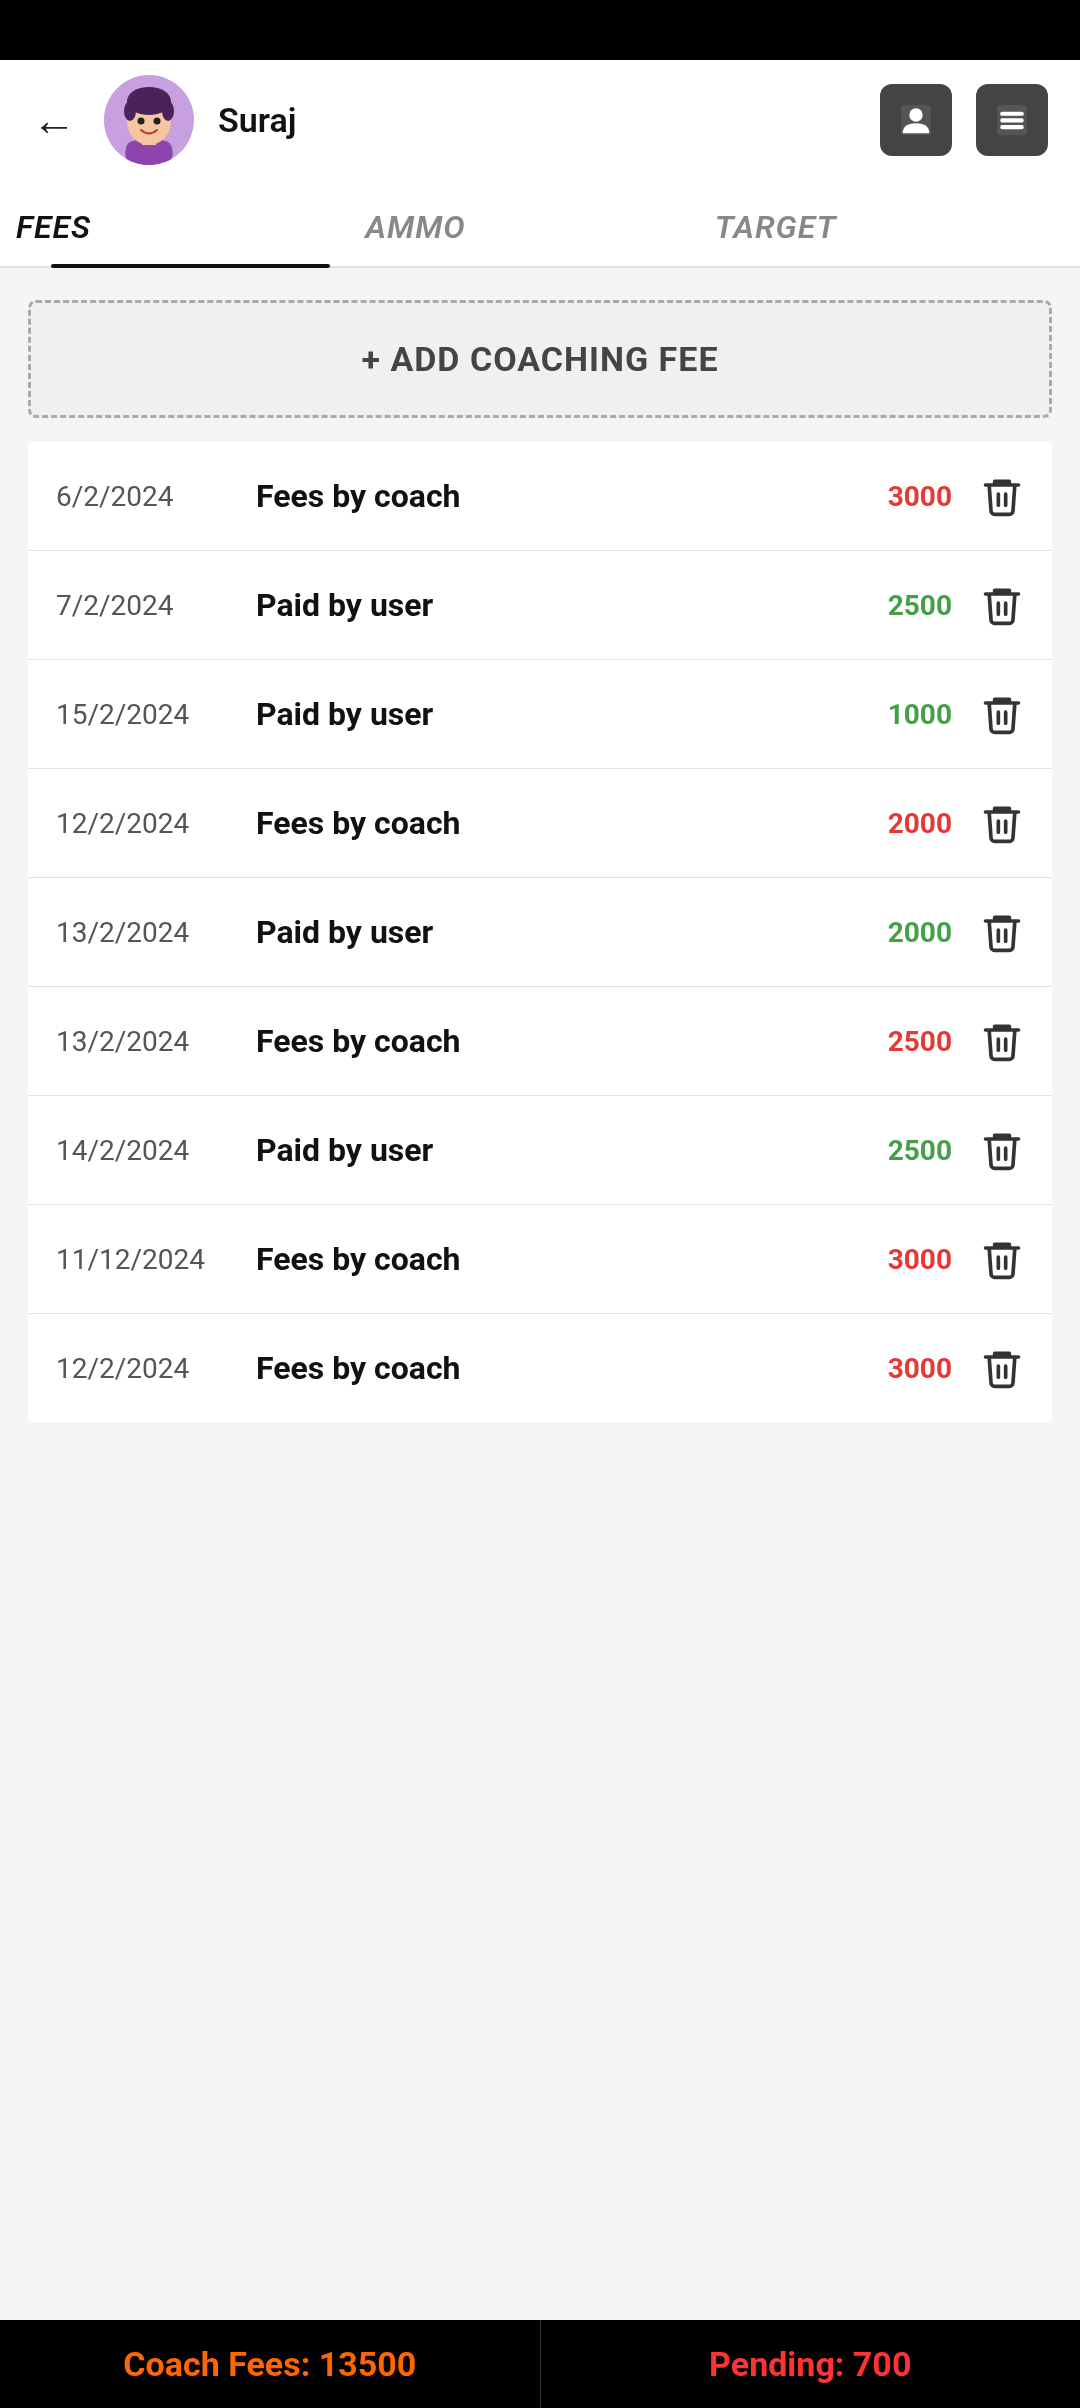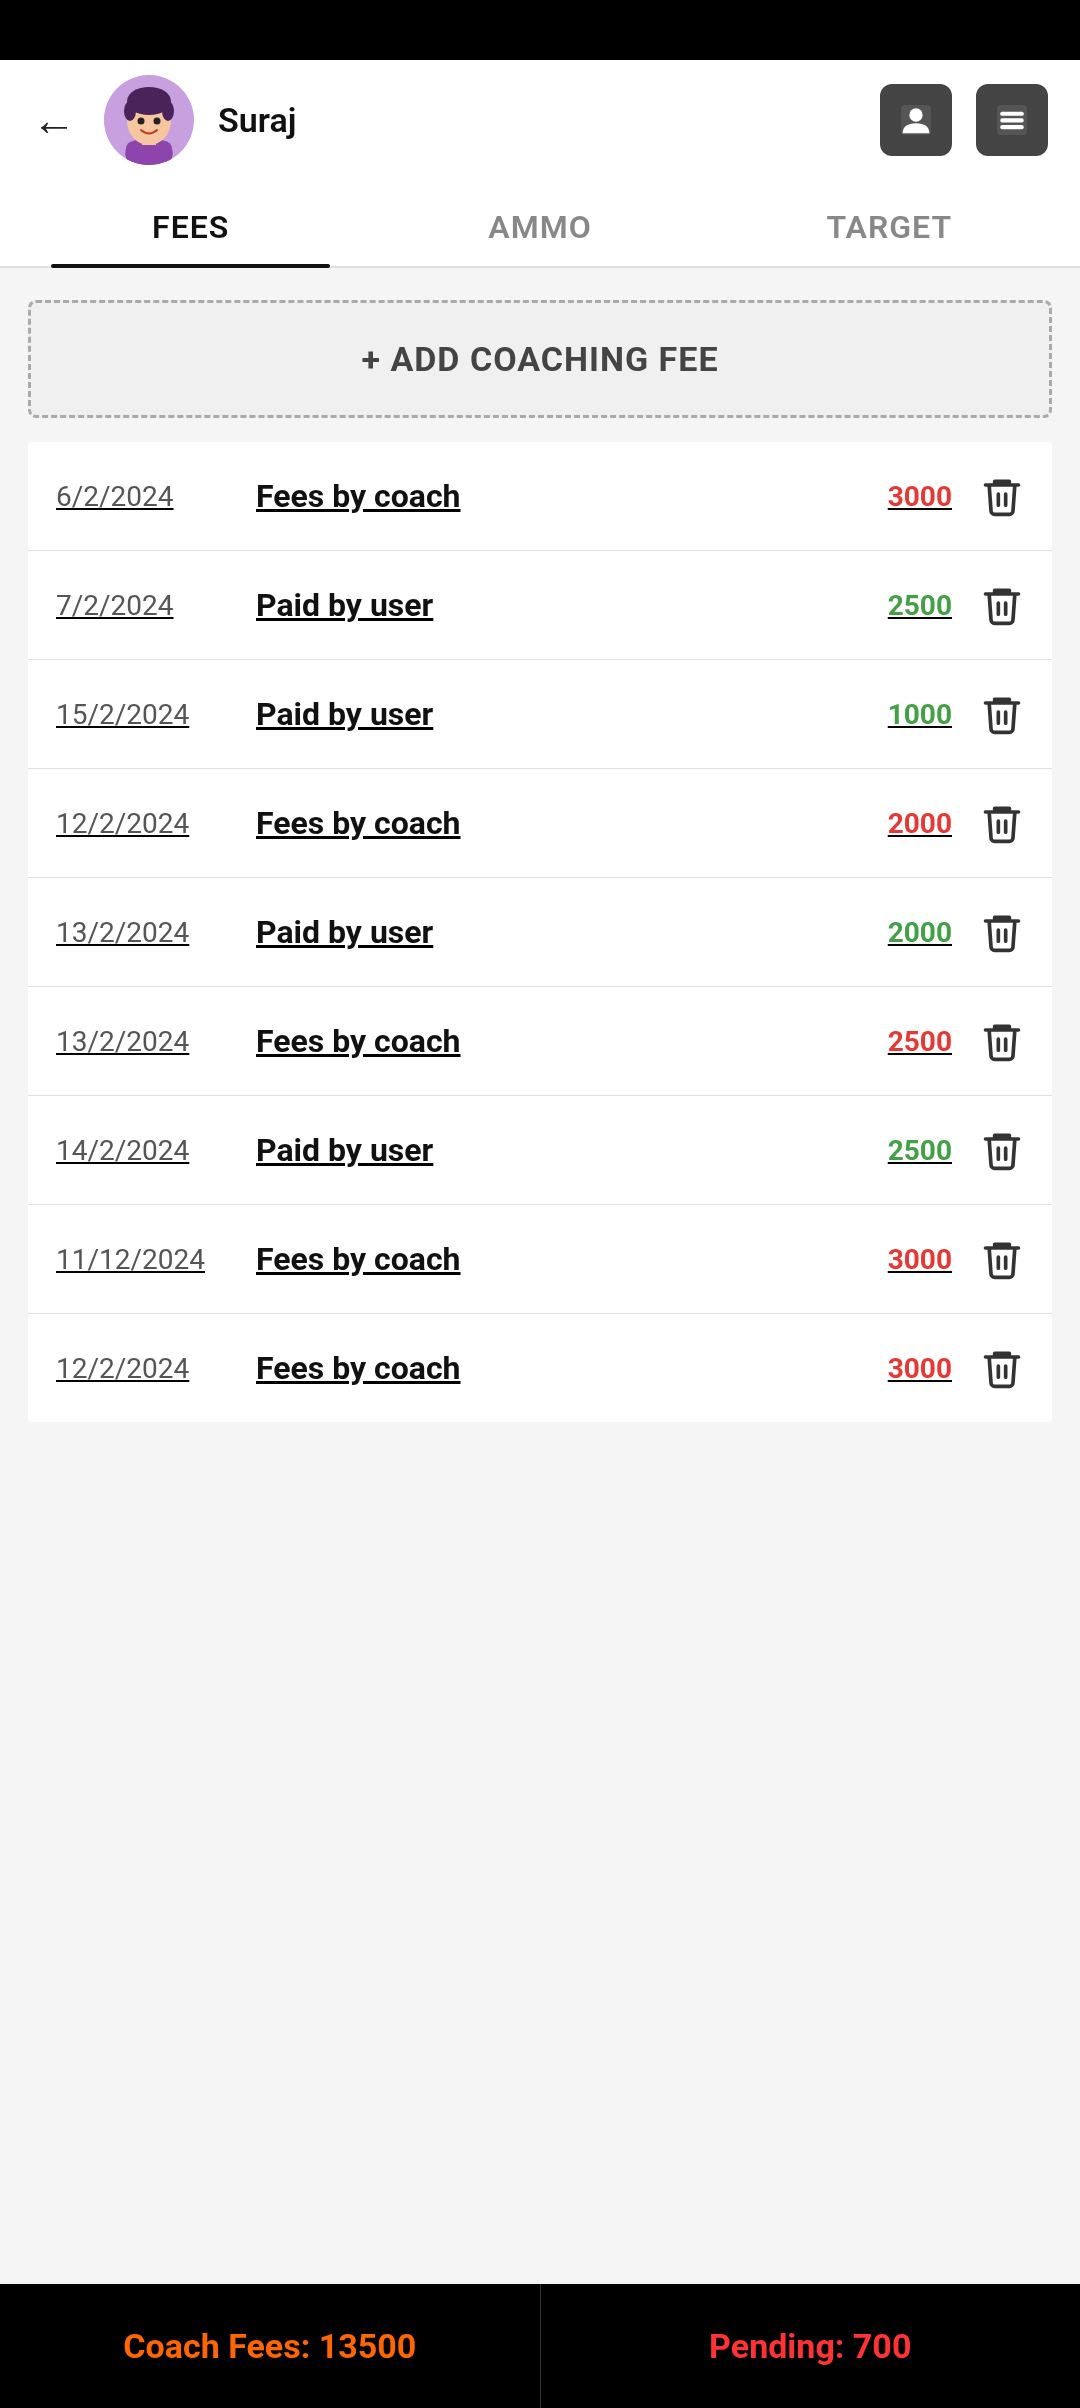--- a/index.html
+++ b/index.html
@@ -87,28 +87,28 @@
     
     .tabs {
       display: flex;
       border-bottom: 2px solid #e0e0e0;
       background: #fff;
       padding: 0 16px;
     }
 
     .tab {
       flex: 1;
-      text-align: center;
       padding: 28px 0 20px;
       font-size: 32px;
       font-weight: 600;
       color: #888;
       cursor: pointer;
       letter-spacing: 1px;
       position: relative;
+      font-style: italic;
     }
 
     .tab.active {
       color: #111;
     }
 
     .tab.active::after {
       content: '';
       position: absolute;
       bottom: -2px;
@@ -140,21 +140,20 @@
       cursor: pointer;
       margin-bottom: 24px;
       letter-spacing: 1px;
     }
 
     
     .fee-list {
       background: #fff;
       border-radius: 4px;
       overflow: hidden;
-      text-decoration: underline;
     }
 
     .fee-row {
       display: flex;
       align-items: center;
       padding: 32px 28px;
       border-bottom: 1.5px solid #e0e0e0;
       background: #fff;
     }
 
@@ -206,21 +205,21 @@
       height: 44px;
       fill: #333;
     }
 
     
     .bottom-bar {
       position: fixed;
       bottom: 0;
       left: 0;
       width: 1080px;
-      height: 124px;
+      height: 88px;
       display: flex;
       background: #000;
     }
 
     .bottom-stat {
       flex: 1;
       display: flex;
       align-items: center;
       justify-content: center;
     }

